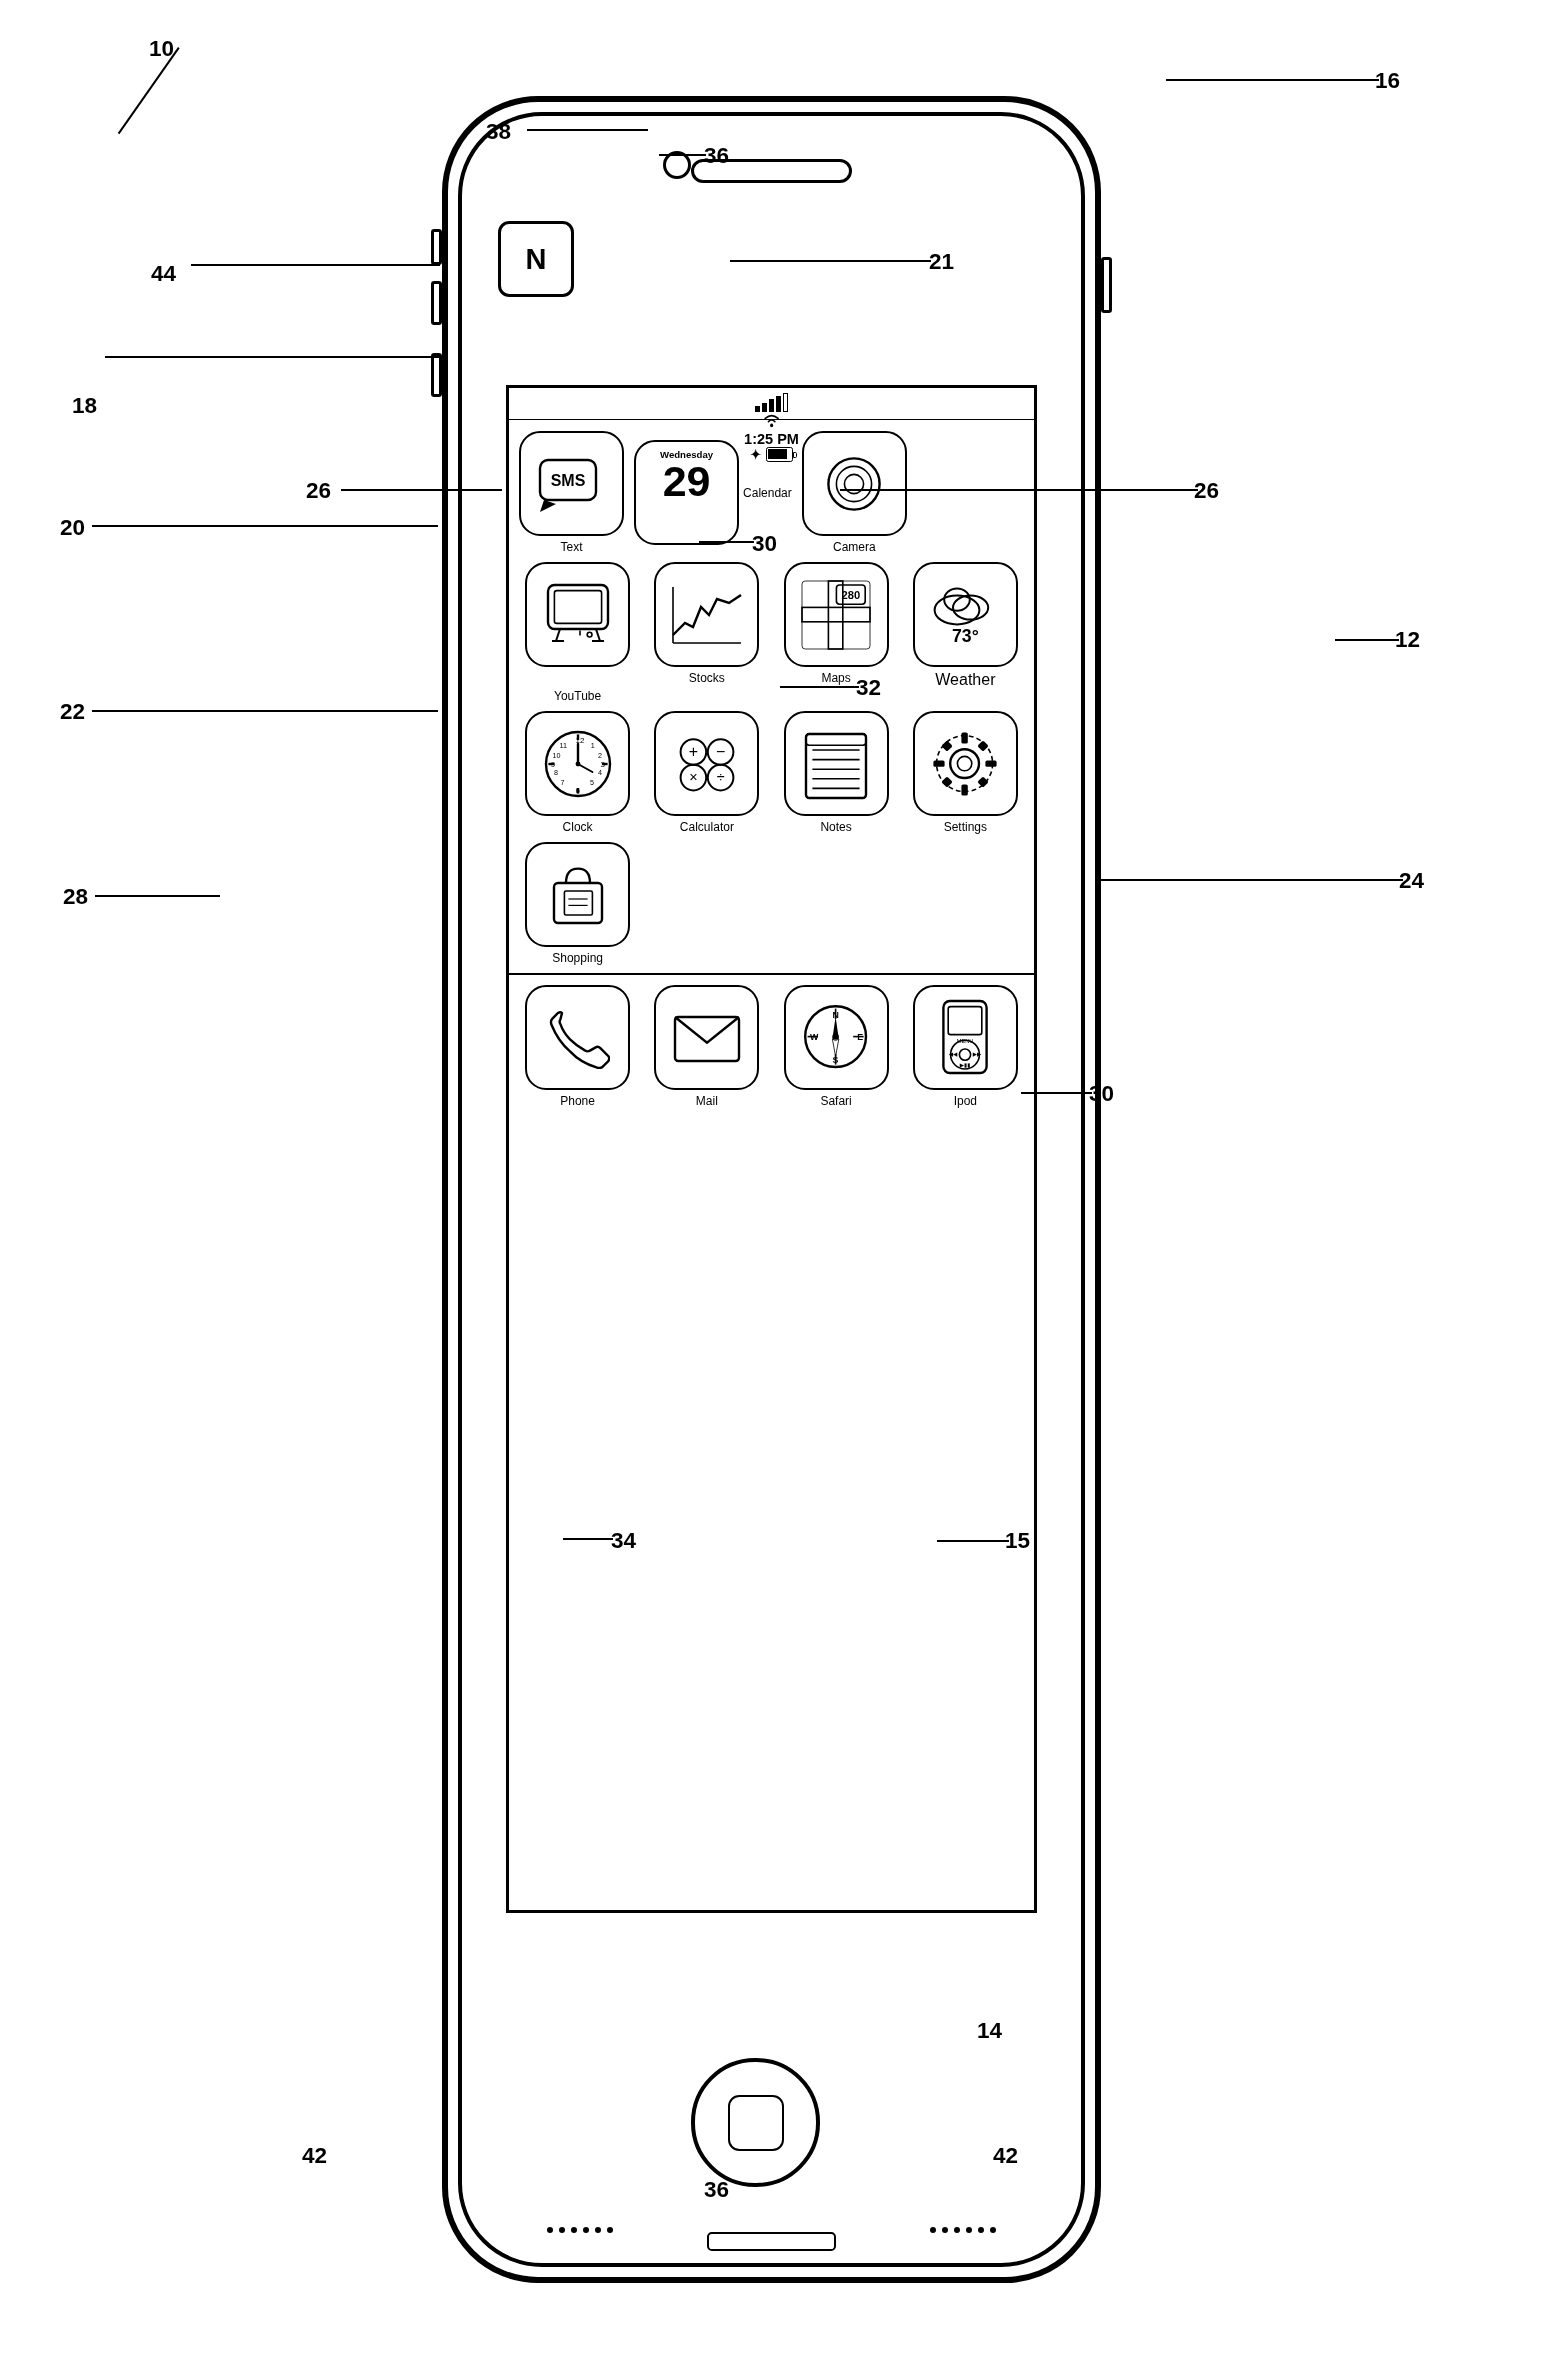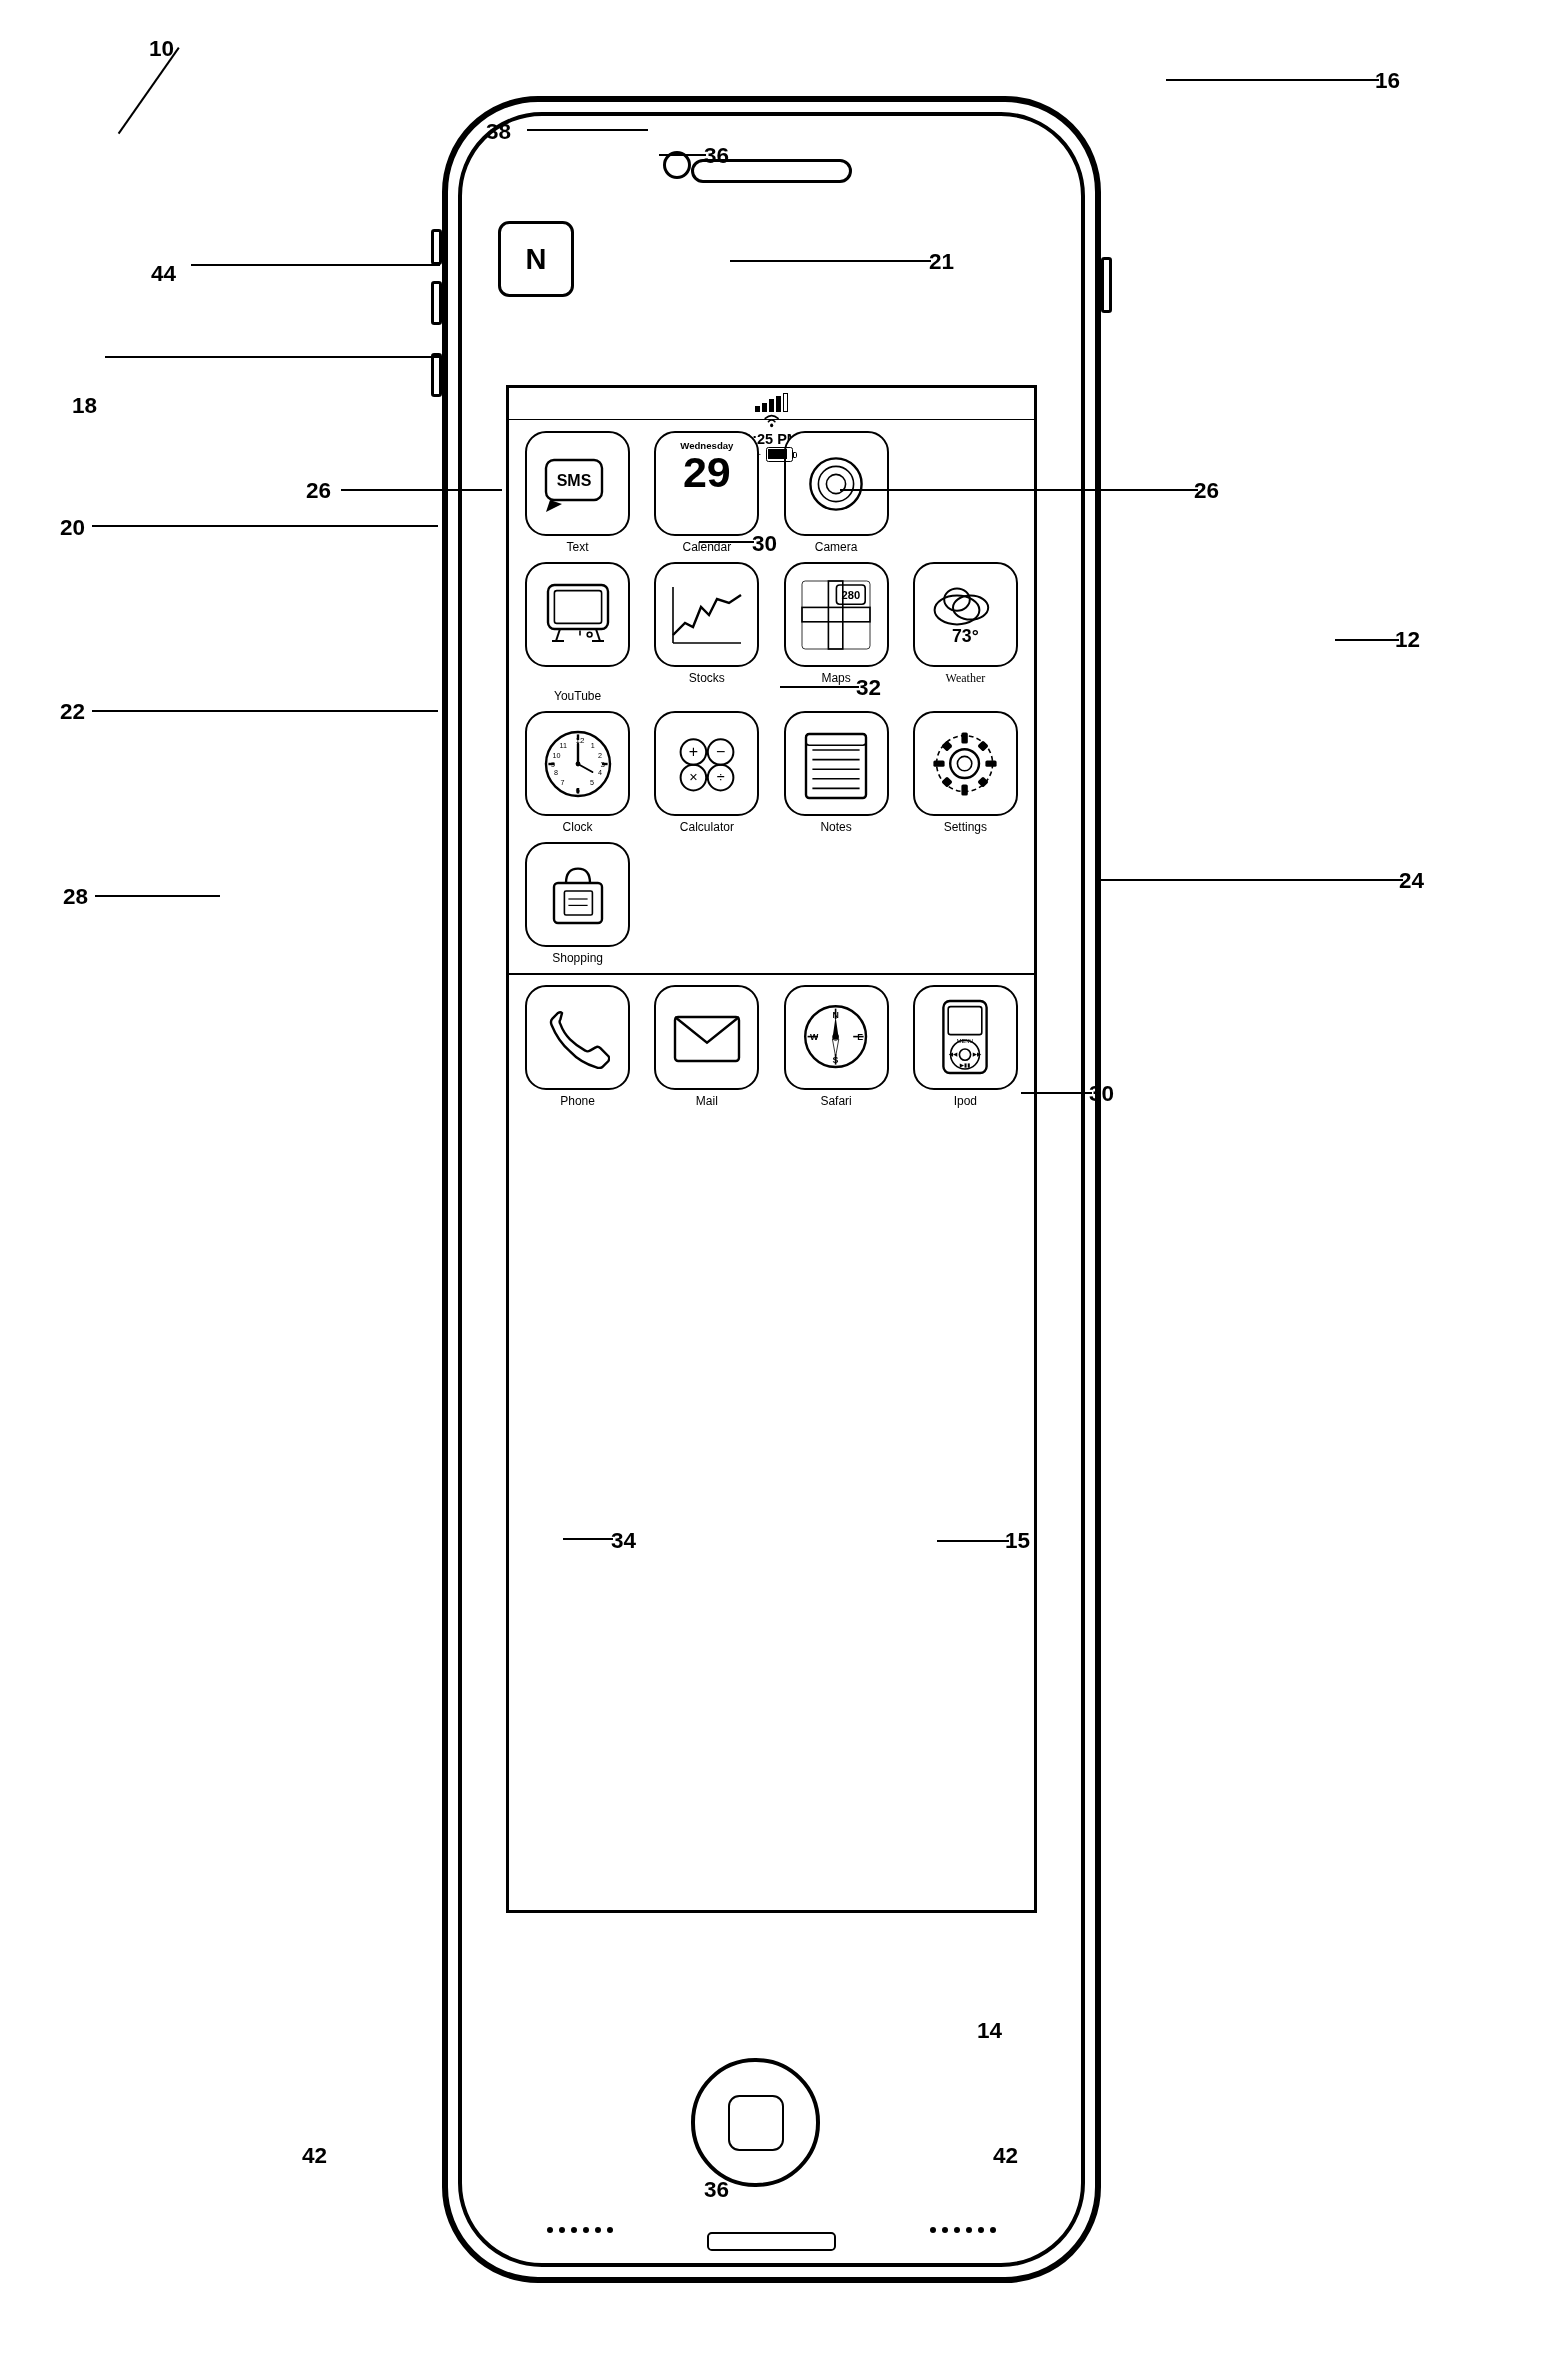--- a/index.html
+++ b/index.html
@@ -77,21 +77,21 @@
             <div style="width:105px; height:105px; border:2.4px solid #000; border-radius:21px; display:flex; align-items:center; justify-content:center; background:#fff;">
               <svg width="72" height="64" viewBox="0 0 90 80">
                 <rect x="5" y="10" width="70" height="50" rx="10" ry="10" fill="none" stroke="#000" stroke-width="3"></rect>
                 <text x="40" y="42" text-anchor="middle" font-size="20" font-weight="bold" fill="#000" font-family="Arial">SMS</text>
                 <polygon points="10,60 5,75 25,65" fill="#000"></polygon>
               </svg>
             </div>
             <span style="font-size:12px; font-family:Arial;">Text</span>
           </div>
 
-          <div style="display:flex; flex-direction:column; align-items:center; gap:4px;">
+          <div style="display:flex; flex-direction:row; align-items:center; gap:4px;">
             <div style="width:105px; height:105px; border:2.4px solid #000; border-radius:21px; display:flex; flex-direction:column; align-items:center; justify-content:flex-start; background:#fff; padding-top:6.4px; overflow:hidden;">
               <div style="font-size:9.6px; font-weight:bold; font-family:Arial; color:#000;">Wednesday</div>
               <div style="font-size:43px; font-weight:bold; font-family:Arial; color:#000; line-height:1;">29</div>
             </div>
             <span style="font-size:12px; font-family:Arial;">Calendar</span>
           </div>
 
 
           <div style="display:flex; flex-direction:column; align-items:center; gap:4px;">
             <div style="width:105px; height:105px; border:2.4px solid #000; border-radius:21px; display:flex; align-items:center; justify-content:center; background:#fff;">
@@ -159,21 +159,21 @@
           <div style="display:flex; flex-direction:column; align-items:center; gap:4px;">
             <div style="width:105px; height:105px; border:2.4px solid #000; border-radius:21px; display:flex; flex-direction:column; align-items:center; justify-content:center; background:#fff;">
 
               <svg width="72" height="48" viewBox="0 0 90 60">
                 <ellipse cx="35" cy="35" rx="28" ry="18" fill="none" stroke="#000" stroke-width="2.5"></ellipse>
                 <ellipse cx="52" cy="32" rx="22" ry="15" fill="none" stroke="#000" stroke-width="2.5"></ellipse>
                 <ellipse cx="35" cy="22" rx="16" ry="14" fill="none" stroke="#000" stroke-width="2.5"></ellipse>
               </svg>
               <span style="font-size:17.7px; font-weight:bold; font-family:Arial; margin-top:-4px;">73°</span>
             </div>
-            <span style="font-size:12px; font-family:Liberation Serif, serif;">Weather</span>
+            <span style="font-size:16px; font-family:Liberation Sans, sans-serif;">Weather</span>
           </div>
         </div>
 
         <div style="display:grid; grid-template-columns:repeat(4,1fr); gap:8px; margin-bottom:8px;">
 
           <div style="display:flex; flex-direction:column; align-items:center; gap:4px;">
             <div style="width:105px; height:105px; border:2.4px solid #000; border-radius:21px; display:flex; align-items:center; justify-content:center; background:#fff;">
               <svg width="80" height="80" viewBox="0 0 100 100">
 
                 <circle cx="50" cy="50" r="40" fill="none" stroke="#000" stroke-width="3"></circle>

